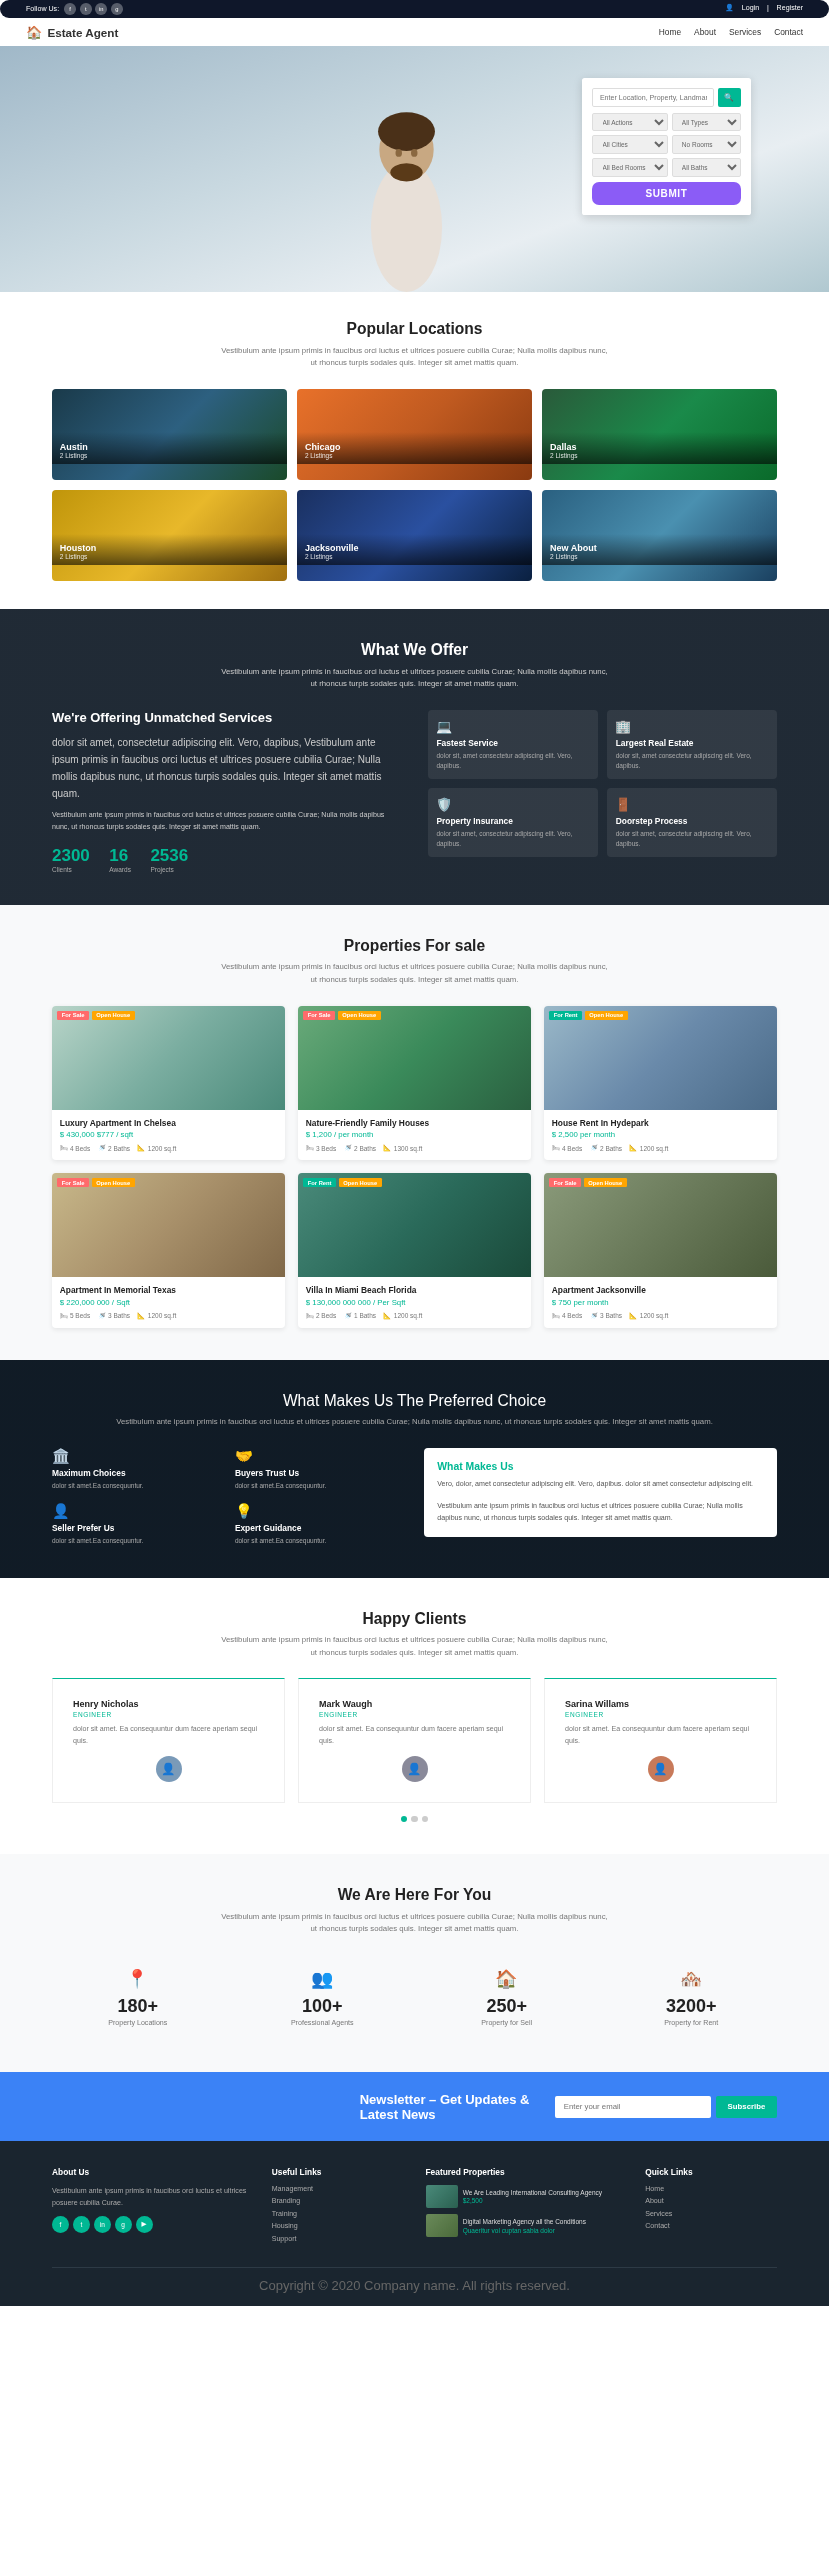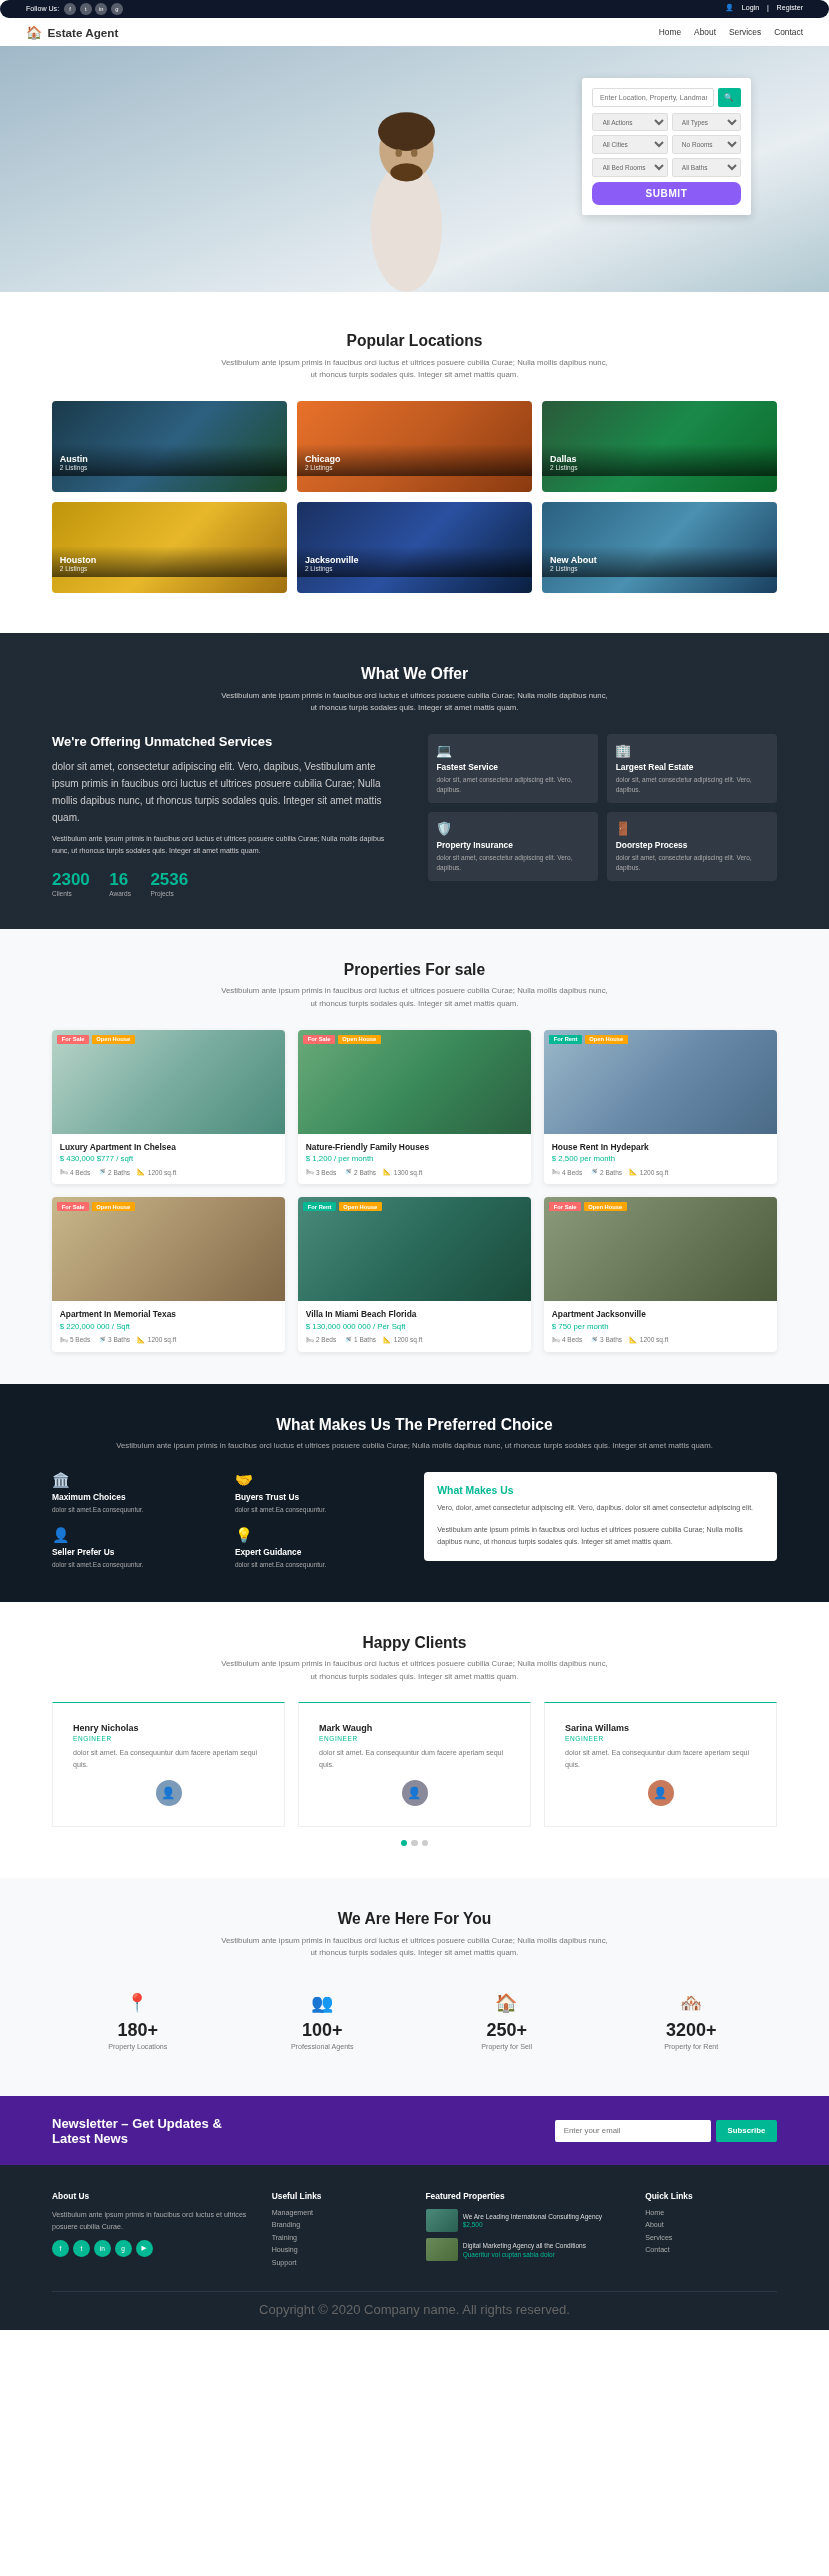--- a/index.html
+++ b/index.html
@@ -101,21 +101,21 @@
       border: none;
       padding: 5.8px;
       border-radius: 7px;
       font-size: 10px;
       font-weight: bold;
       cursor: pointer;
       letter-spacing: 0.6px;
     }
 
     
-    .section { padding: 40px 52px; }
+    .section { padding: 28px 52px; }
     .section-title {
       text-align: center;
       font-size: 15.6px;
       font-weight: bold;
       margin-bottom: 6.5px;
       color: #222;
     }
     .section-sub {
       text-align: center;
       font-size: 7.8px;
@@ -239,21 +239,21 @@
     .feat { display: flex; align-items: center; gap: 1.9px; }
     .feat-icon { font-size: 6.5px; }
 
     
     .preferred-section {
       background: #1a2a3a;
       background-image: linear-gradient(rgba(15,25,35,0.88), rgba(15,25,35,0.88));
       color: #fff;
       padding: 32px 52px;
     }
-    .preferred-title { font-size: 15.6px; font-weight: bold; text-align: center; margin-bottom: 6.5px; }
+    .preferred-title { font-size: 15.6px; font-weight: normal; text-align: center; margin-bottom: 6.5px; }
     .preferred-sub { font-size: 7.8px; color: #aaa; text-align: center; margin-bottom: 19.5px; line-height: 1.6; }
     .preferred-content { display: grid; grid-template-columns: 1fr 1fr; gap: 19.5px; align-items: start; }
     .reasons-grid { display: grid; grid-template-columns: 1fr 1fr; gap: 13px; }
     .reason-item { }
     .reason-icon { font-size: 14.3px; margin-bottom: 3.9px; color: #00b894; }
     .reason-title { font-size: 8.4px; font-weight: bold; margin-bottom: 2.6px; }
     .reason-text { font-size: 6.5px; color: #aaa; line-height: 1.5; }
     .what-makes-box {
       background: #fff;
       color: #333;
@@ -304,25 +304,25 @@
     .stats-big-item {
       text-align: center;
       padding: 13px;
     }
     .stats-big-icon { font-size: 18px; color: #00b894; margin-bottom: 5.2px; }
     .stats-big-num { font-size: 18px; font-weight: bold; color: #222; }
     .stats-big-label { font-size: 7.1px; color: #777; margin-top: 2.6px; }
 
     
     .newsletter-section {
-      background: #4c1d95;
+      background: #3b82f6;
       padding: 19.5px 52px;
       display: flex;
       align-items: center;
-      justify-content: space-between;
+      justify-content: flex-end;
     }
     .newsletter-title { font-size: 13px; font-weight: bold; color: #fff; max-width: 195px; }
     .newsletter-form { display: flex; gap: 5.2px; }
     .newsletter-input {
       padding: 6.5px 9px;
       border: none;
       border-radius: 1.9px;
       font-size: 7.8px;
       width: 156px;
     }

